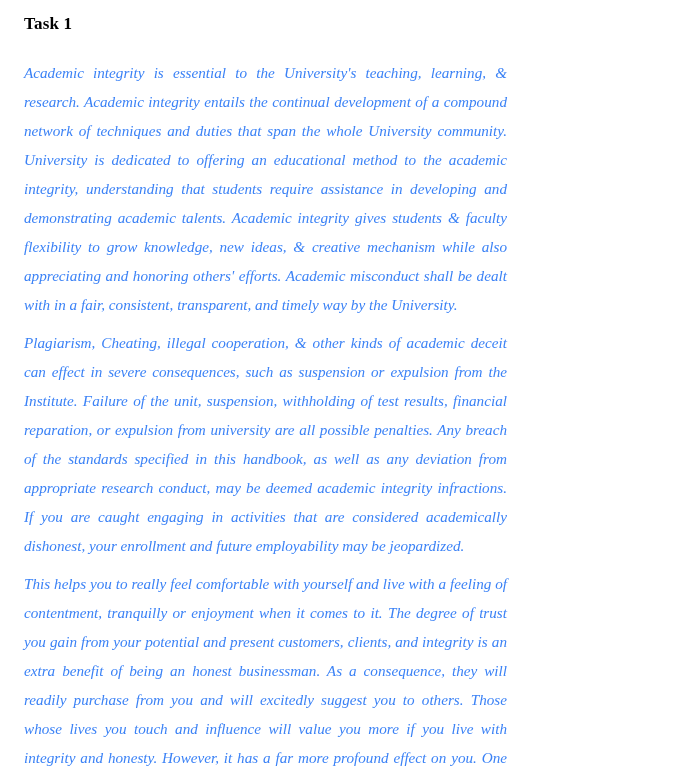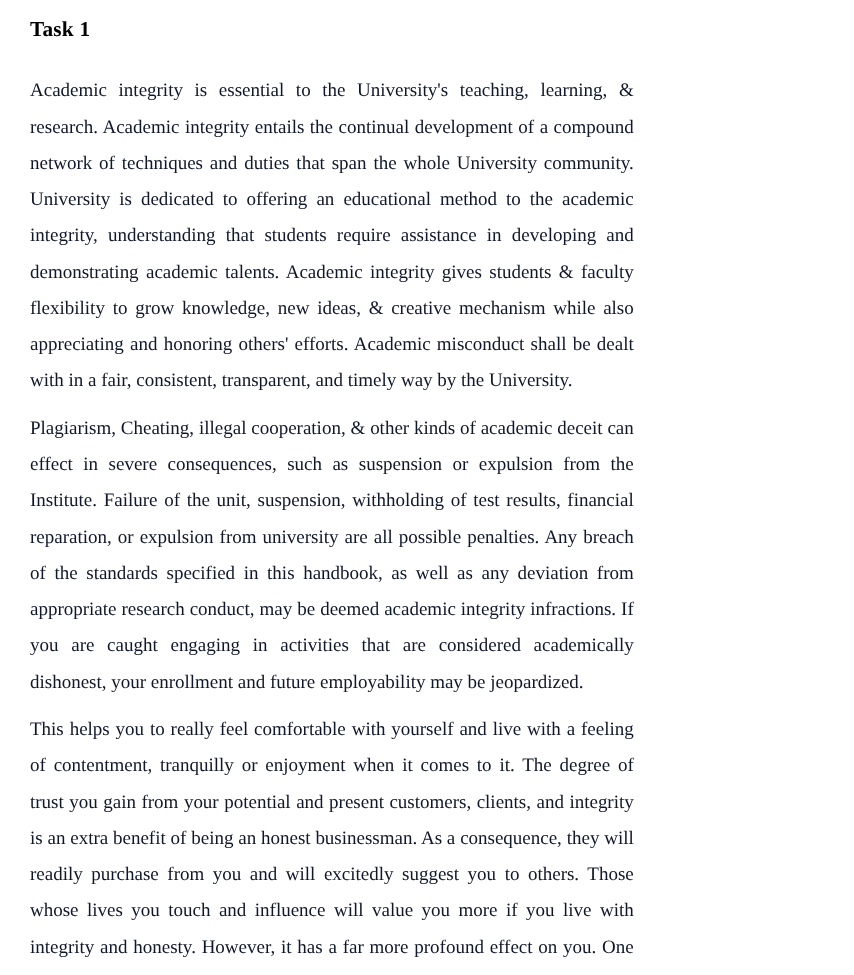--- a/index.html
+++ b/index.html
@@ -35,22 +35,23 @@
   .body-copy {
     margin: 0;
     padding: 0;
   }
   .para {
     font-size: 15.2px;
     line-height: 29px;
     text-align: justify;
     text-justify: inter-word;
     margin: 0 0 9px 0;
-    color: #0f172a;
+    color: #3b82f6;
     hyphens: none;
+    font-style: italic;
     -webkit-hyphens: none;
   }
   .para.first-para {
     margin-top: 24px;
   }
   .para:last-child {
     margin-bottom: 16px;
   }
 </style>
 </head>

